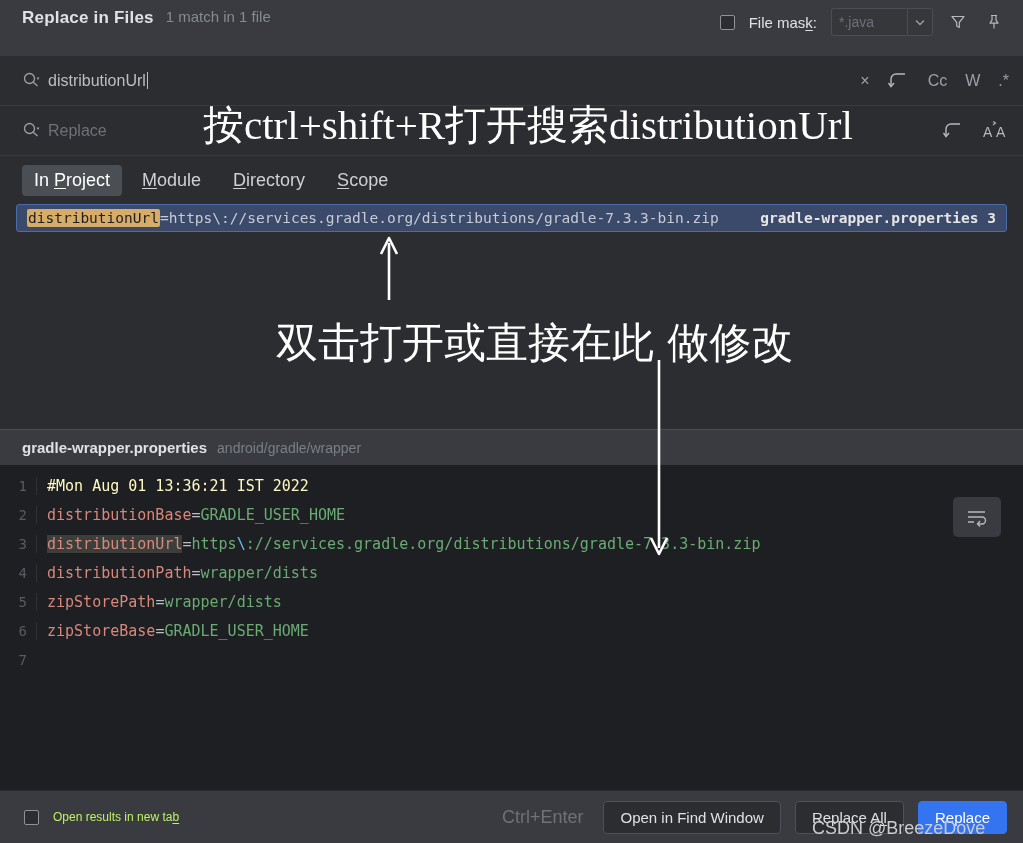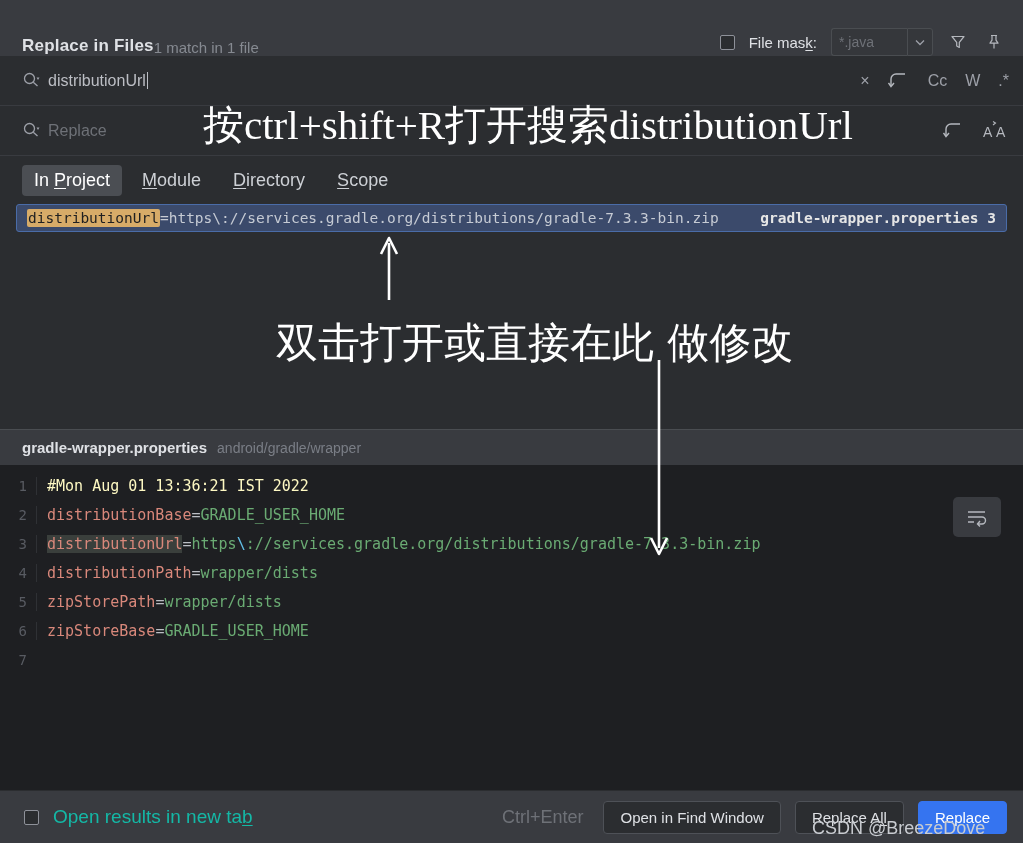--- a/index.html
+++ b/index.html
@@ -13,23 +13,23 @@
     position: relative;
     width: 1023px; height: 843px;
     background: #2b2d30;
     display: flex; flex-direction: column;
   }
 
   
   .titlebar {
     height: 56px; flex: none;
     background: #393b40;
-    display: flex; align-items: flex-end;
+    display: flex; align-items: flex-start;
     padding: 8px 18px 0 22px;
-    gap: 0;
+    gap: 12px;
   }
   .title-main { font-size: 17px; font-weight: bold; color: #dfe1e5; letter-spacing: .2px; }
   .title-sub  { font-size: 15px; color: #868a91; }
   .titlebar-right { margin-left: auto; display: flex; align-items: center; gap: 14px; }
   .chk {
     width: 15px; height: 15px; border: 1.5px solid #8e9199;
     border-radius: 2px; background: #2b2d30; flex: none;
   }
   .filemask-label { font-size: 15px; color: #dfe1e5; }
   .filemask-label u { text-decoration-thickness: 1px; text-underline-offset: 2px; }
@@ -118,21 +118,21 @@
     width: 48px; height: 40px; background: #393b40; border-radius: 5px;
     display: flex; align-items: center; justify-content: center;
   }
 
   
   .bottom {
     height: 53px; flex: none; background: #393b40;
     display: flex; align-items: center; padding: 0 16px 0 24px; gap: 14px;
     border-top: 1px solid #2b2d30;
   }
-  .bottom-label { font-size: 19px; color: #14b8a6; }
+  .bottom-label { font-size: 12px; color: #bef264; }
   .bottom-label u { text-decoration-thickness: 1px; text-underline-offset: 2px; }
   .hint { margin-left: auto; font-size: 18px; color: #6e7177; padding-right: 6px; }
   .btn {
     height: 33px; padding: 0 16px; border-radius: 4px;
     background: #2b2d30; border: 1px solid #4e5157; color: #dfe1e5;
     font-size: 15px; display: flex; align-items: center; justify-content: center;
   }
   .btn.primary { background: #3574f0; border-color: #3574f0; color: #ffffff; }
   .btn u { text-decoration-thickness: 1px; text-underline-offset: 2px; }
 

